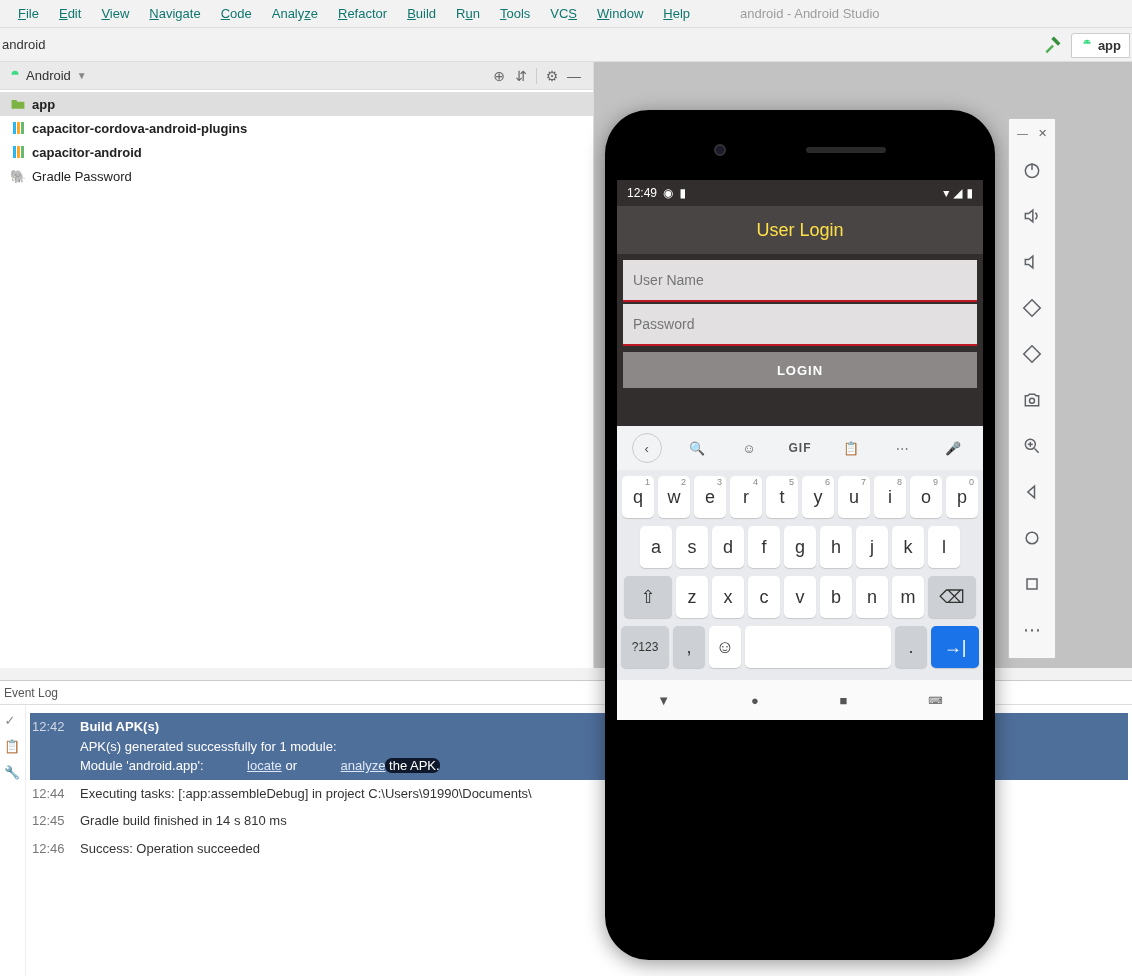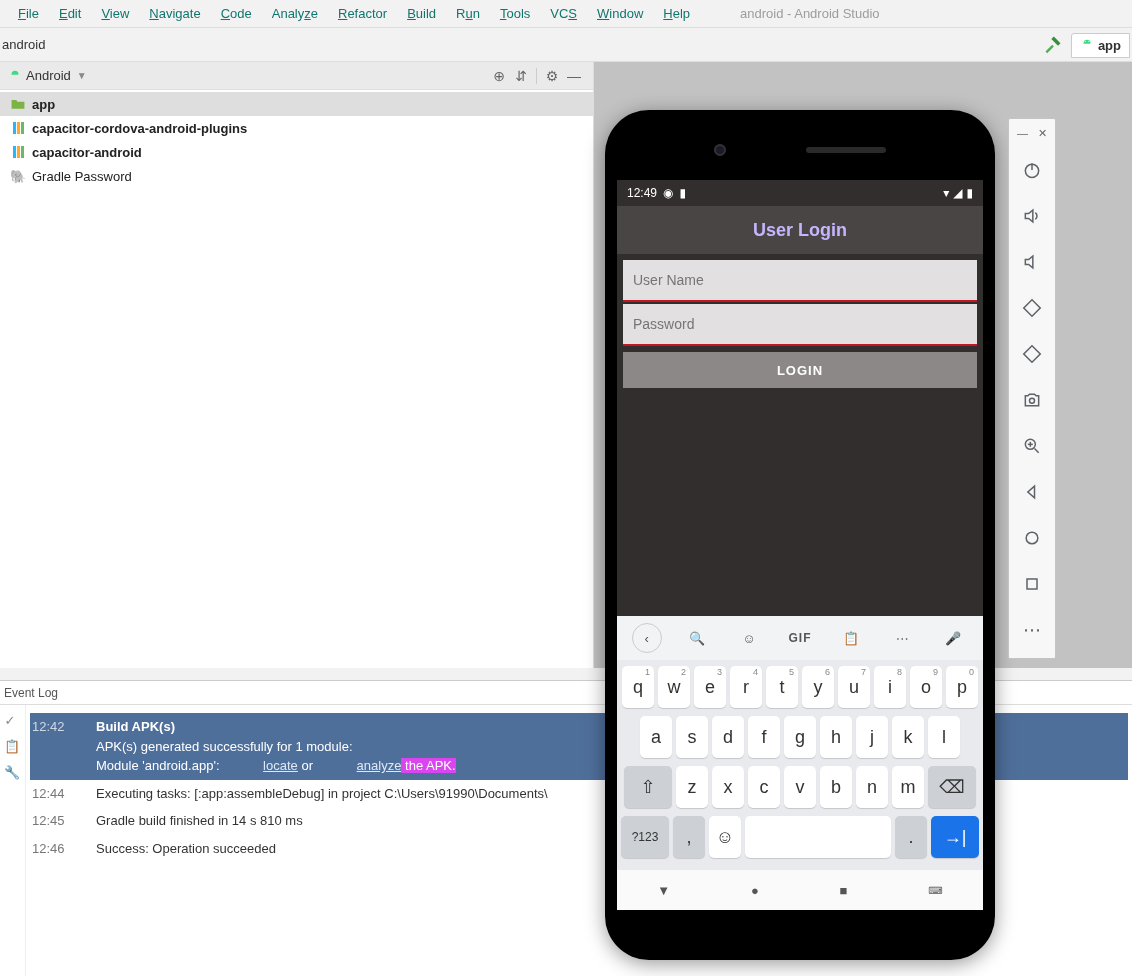--- a/index.html
+++ b/index.html
@@ -39,43 +39,43 @@
 .mod-icon{display:flex;gap:1px;}
 .mod-icon .bar{width:3px;height:12px;}
 
 
 .event-log { position:absolute; left:0; top:680px; width:1132px; height:308px; background:#fff; border-top:1px solid #ccc;}
 .el-header { height:24px; border-bottom:1px solid #ddd; display:flex; align-items:center; padding-left:4px; color:#555; font-size:12px;}
 .el-body { display:flex; height:calc(100% - 24px); }
 .el-gutter { width:26px; border-right:1px solid #eee; display:flex; flex-direction:column; align-items:center; gap:10px; padding-top:8px;}
 .el-gutter .gi{width:16px;height:16px;color:#888;}
 .el-rows { flex:1; padding:8px 4px; font-size:13px; }
-.log-row { display:flex; gap:24px; padding:4px 2px; line-height:1.5;}
+.log-row { display:flex; gap:8px; padding:4px 2px; line-height:1.5;}
 .log-row .time{color:#777; width:40px; flex-shrink:0;}
 .log-row.sel{background:#4f6f9b; color:#fff;}
 .log-row.sel .time{color:#d0d8e6;}
 .log-row .content{flex:1;}
 .log-row.sel .link{text-decoration:underline;color:#dfe8f6;padding-left:40px;}
-.hl{background:#d946ef;}
+.hl{background:#0f172a;border-radius:7px;}
 
 
 .emulator-bg { position:absolute; left:594px; top:62px; width:538px; height:606px; background:#c2c2c2; }
 
 
 .phone { position:absolute; left:605px; top:110px; width:390px; height:850px; background:#000; border-radius:44px; padding:10px; box-shadow:0 4px 20px rgba(0,0,0,.4);}
 .phone-inner{width:100%;height:100%;background:#000;border-radius:36px;position:relative;overflow:hidden;}
 .notch-top{height:60px;display:flex;align-items:center;justify-content:center;gap:80px;}
 .cam{width:12px;height:12px;border-radius:50%;background:#1a1a2a;border:2px solid #333;}
 .speaker{width:80px;height:6px;background:#2a2a2a;border-radius:3px;}
 
-.screen{background:#332e2e;height:730px;margin:0 2px;display:flex;flex-direction:column;}
+.screen{background:#332e2e;height:540px;margin:0 2px;display:flex;flex-direction:column;}
 .status-bar{height:26px;background:#332e2e;color:#fff;display:flex;align-items:center;padding:0 10px;font-size:12px;}
 .status-bar .sb-left{display:flex;gap:6px;align-items:center;}
 .status-bar .sb-right{margin-left:auto;display:flex;gap:4px;align-items:center;}
-.app-bar{height:48px;background:#4a4545;color:#c4b5fd;display:flex;align-items:center;justify-content:center;font-size:18px;font-weight:700;}
+.app-bar{height:48px;background:#4a4545;color:#fde047;display:flex;align-items:center;justify-content:center;font-size:18px;font-weight:400;}
 .inputs{padding:6px;}
 .tf{background:#e2e0e0;border:none;border-bottom:2px solid #c01724;width:100%;height:42px;padding:0 10px;font-size:14px;margin-bottom:2px;color:#666;}
 .login-btn{width:100%;height:36px;background:#8d8888;color:#fff;border:none;font-weight:bold;letter-spacing:1px;margin-top:4px;font-size:13px;}
 
 .kb{margin-top:auto;background:#e8eaed;}
 .kb-toolbar{height:44px;background:#f1f3f4;display:flex;align-items:center;justify-content:space-around;padding:0 4px;}
 .kb-toolbar .kt{width:30px;height:30px;display:flex;align-items:center;justify-content:center;color:#555;}
 .kb-toolbar .kt.back{width:30px;height:30px;border-radius:50%;border:1px solid #ccc;}
 .kb-rows{padding:6px 4px 4px;}
 .kb-row{display:flex;gap:4px;justify-content:center;margin-bottom:8px;}

